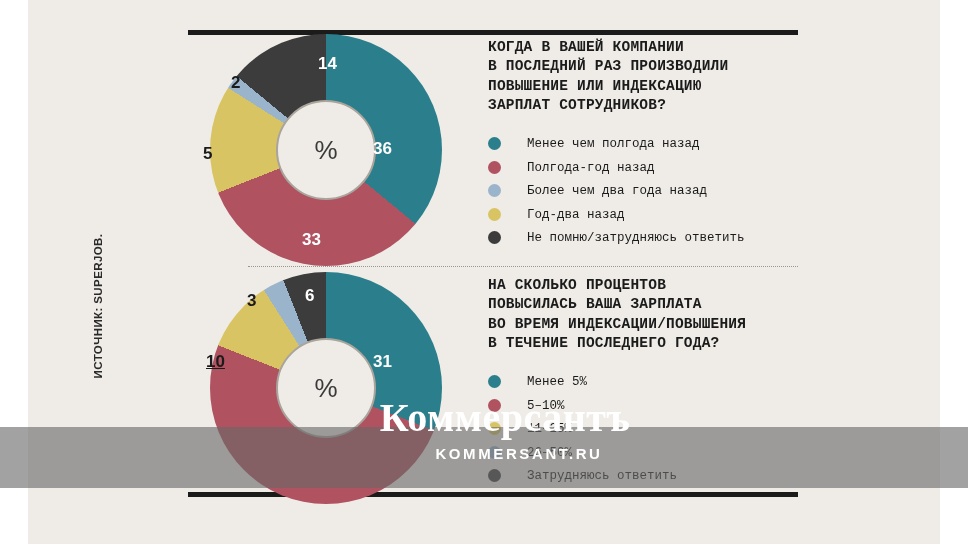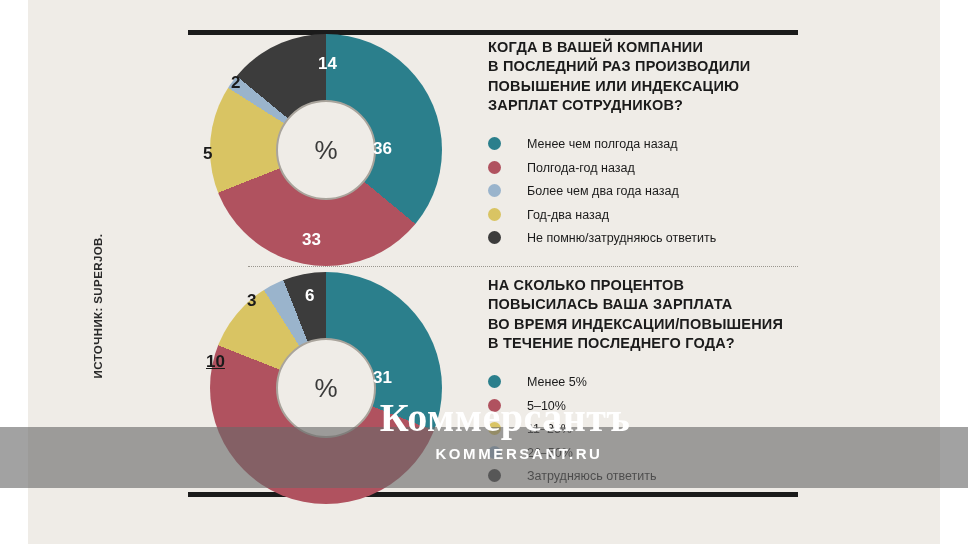--- a/index.html
+++ b/index.html
@@ -119,20 +119,21 @@
     white-space: nowrap;
   }
   .slice-label.dark { color: #1b1b1b; }
 
   
   .textcol {
     position: absolute;
     left: 300px;
     top: 4px;
     width: 330px;
+    font-family: Liberation Mono, monospace;
   }
   .q-title {
     font-size: 14.5px;
     font-weight: bold;
     color: #1b1b1b;
     line-height: 1.33;
     letter-spacing: 0.2px;
     margin: 0 0 0 0;
     white-space: pre-line;
   }
@@ -247,21 +248,21 @@
           </div>
         </div>
       </div>
     </div>
 
     <div class="block b2">
 
       <div class="donut-wrap">
         <div class="donut" id="donut2" style="background: conic-gradient(rgb(43, 127, 140) 0deg, rgb(43, 127, 140) 111.6deg, rgb(176, 82, 95) 111.6deg, rgb(176, 82, 95) 291.6deg, rgb(217, 196, 99) 291.6deg, rgb(217, 196, 99) 327.6deg, rgb(154, 180, 204) 327.6deg, rgb(154, 180, 204) 338.4deg, rgb(60, 60, 60) 338.4deg, rgb(60, 60, 60) 360deg);"></div>
         <div class="donut-hole">%</div>
-        <div class="slice-label" style="left:163px; top:96px;text-align:right;">31</div>
+        <div class="slice-label" style="left:163px; top:80px;text-align:right;">31</div>
         <div class="slice-label dark" style="left:-4px; top:80px;text-decoration:underline;">10</div>
         <div class="slice-label dark" style="left:37px; top:19px;">3</div>
         <div class="slice-label" style="left:95px; top:14px;">6</div>
       </div>
 
       <div class="textcol">
         <div class="q-title">НА СКОЛЬКО ПРОЦЕНТОВ
 ПОВЫСИЛАСЬ ВАША ЗАРПЛАТА
 ВО ВРЕМЯ ИНДЕКСАЦИИ/ПОВЫШЕНИЯ
 В ТЕЧЕНИЕ ПОСЛЕДНЕГО ГОДА?</div>

